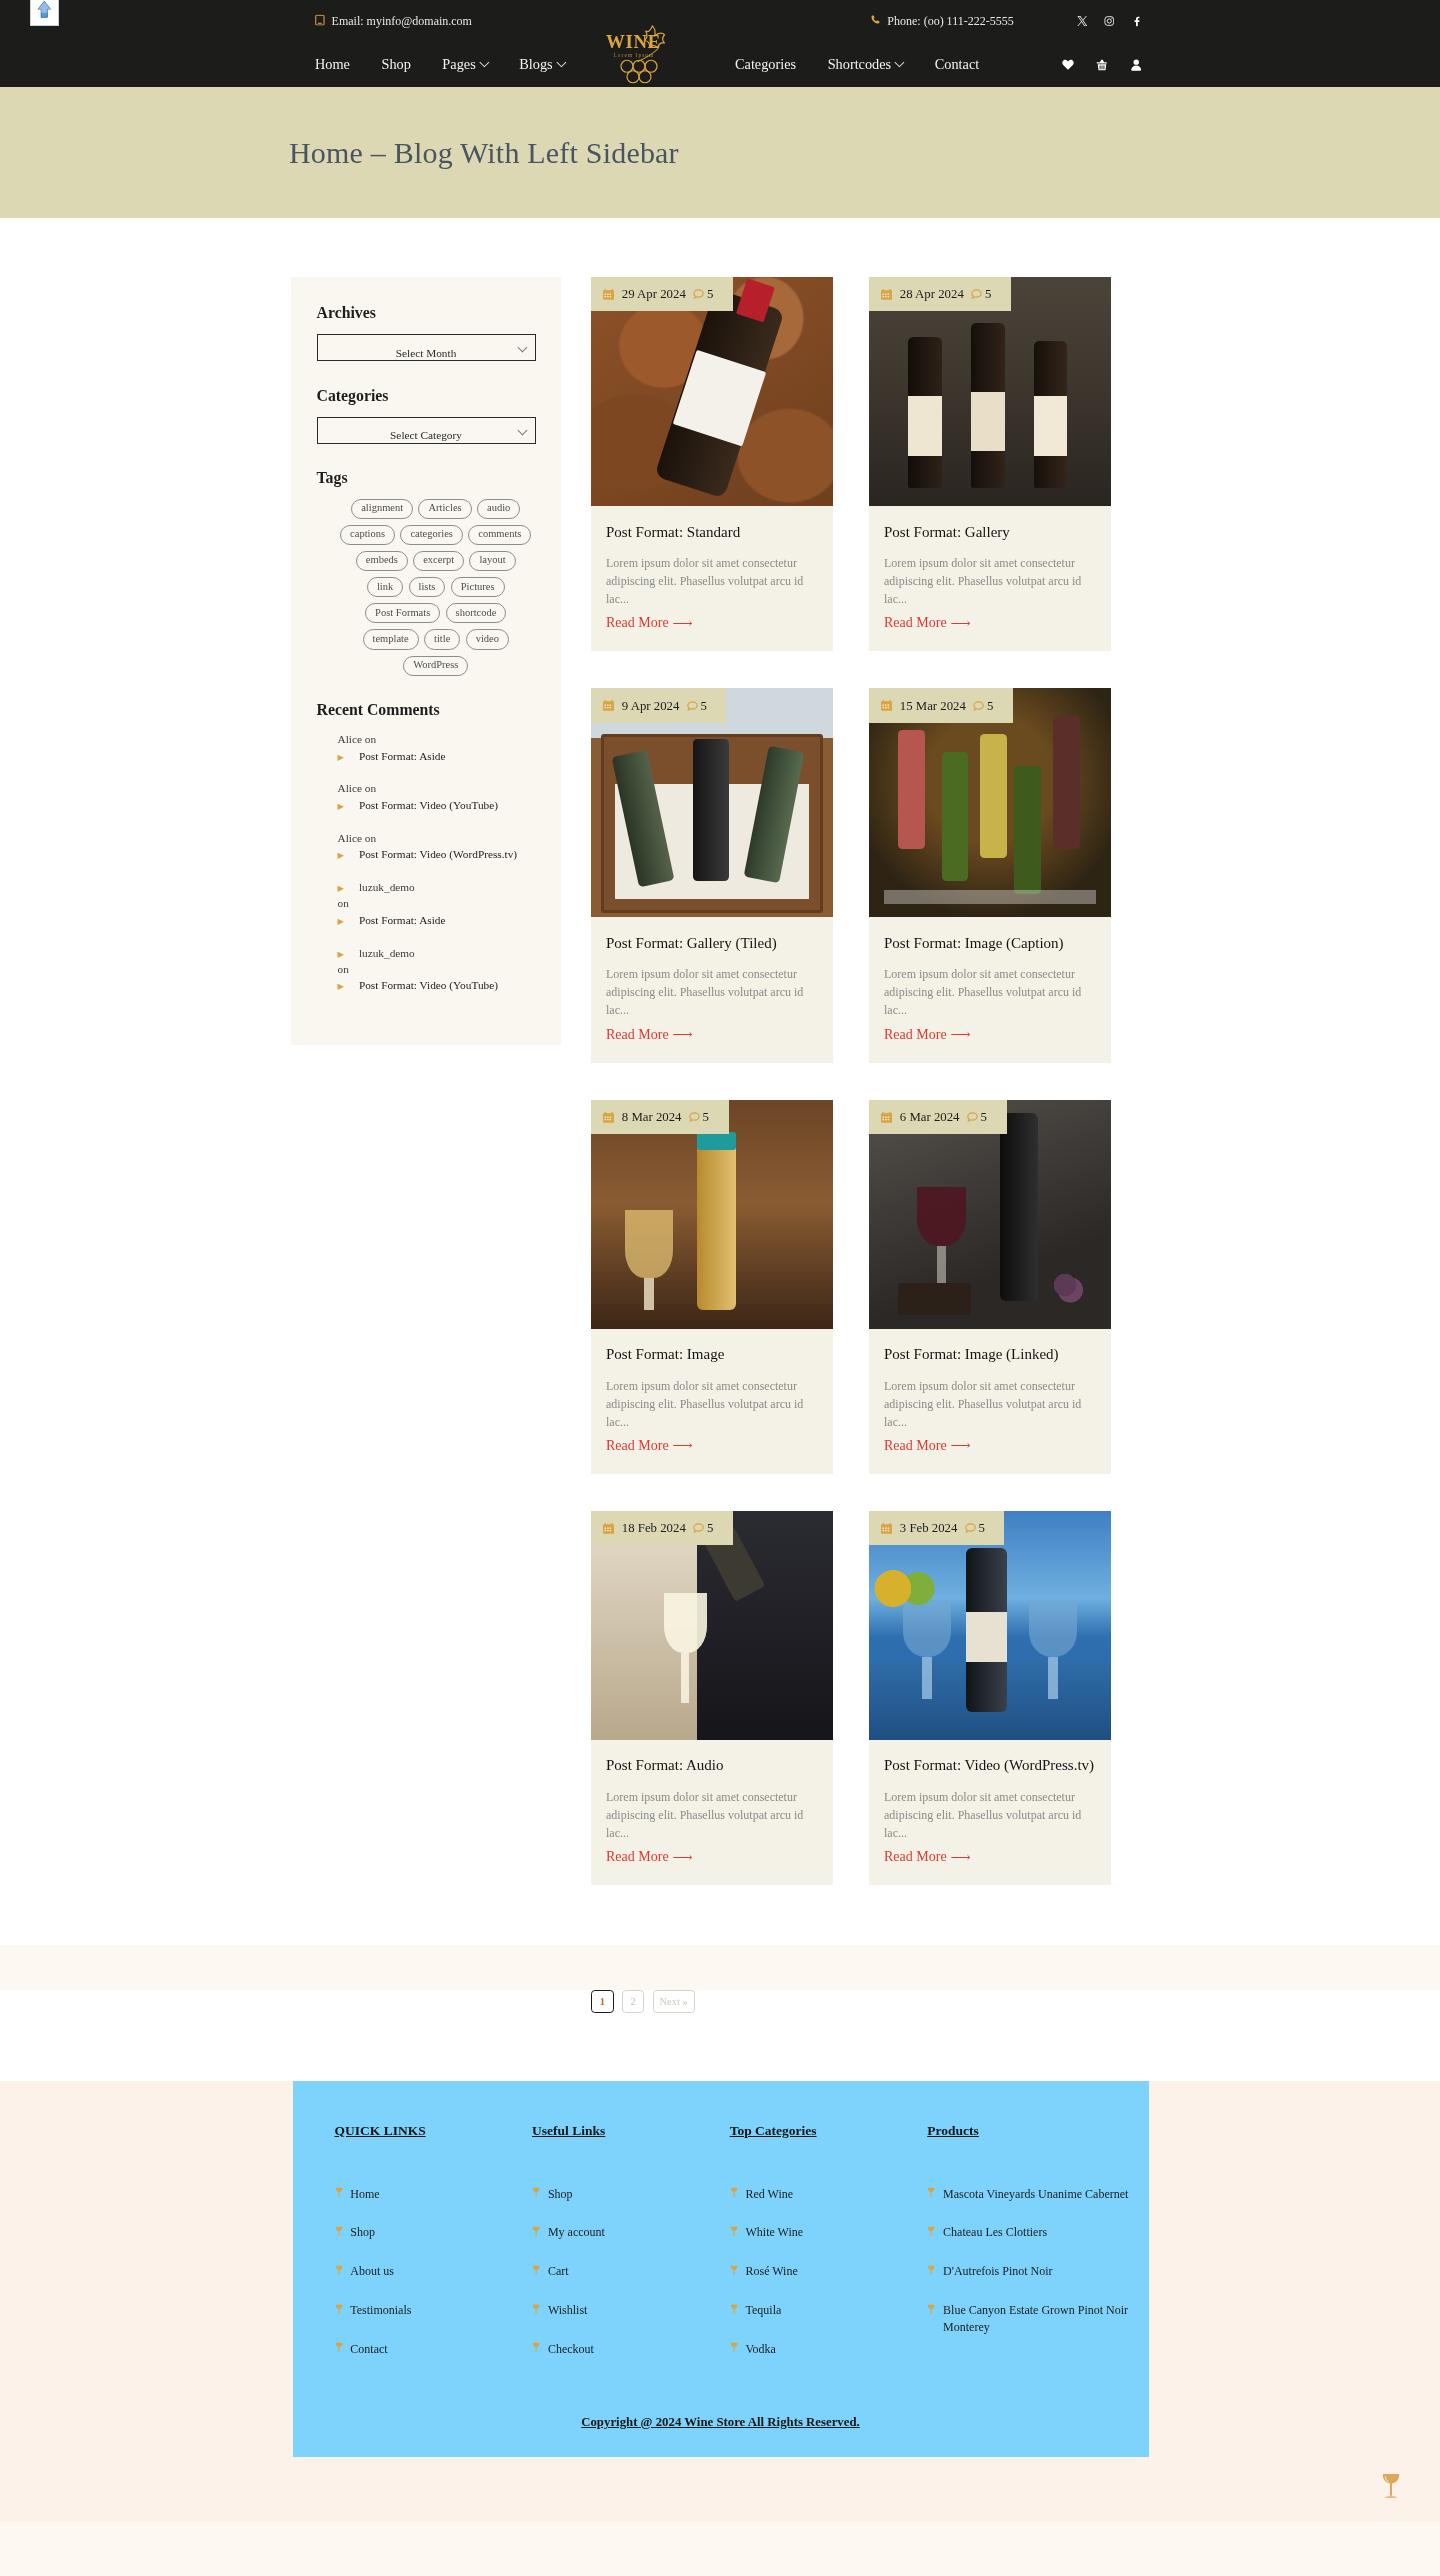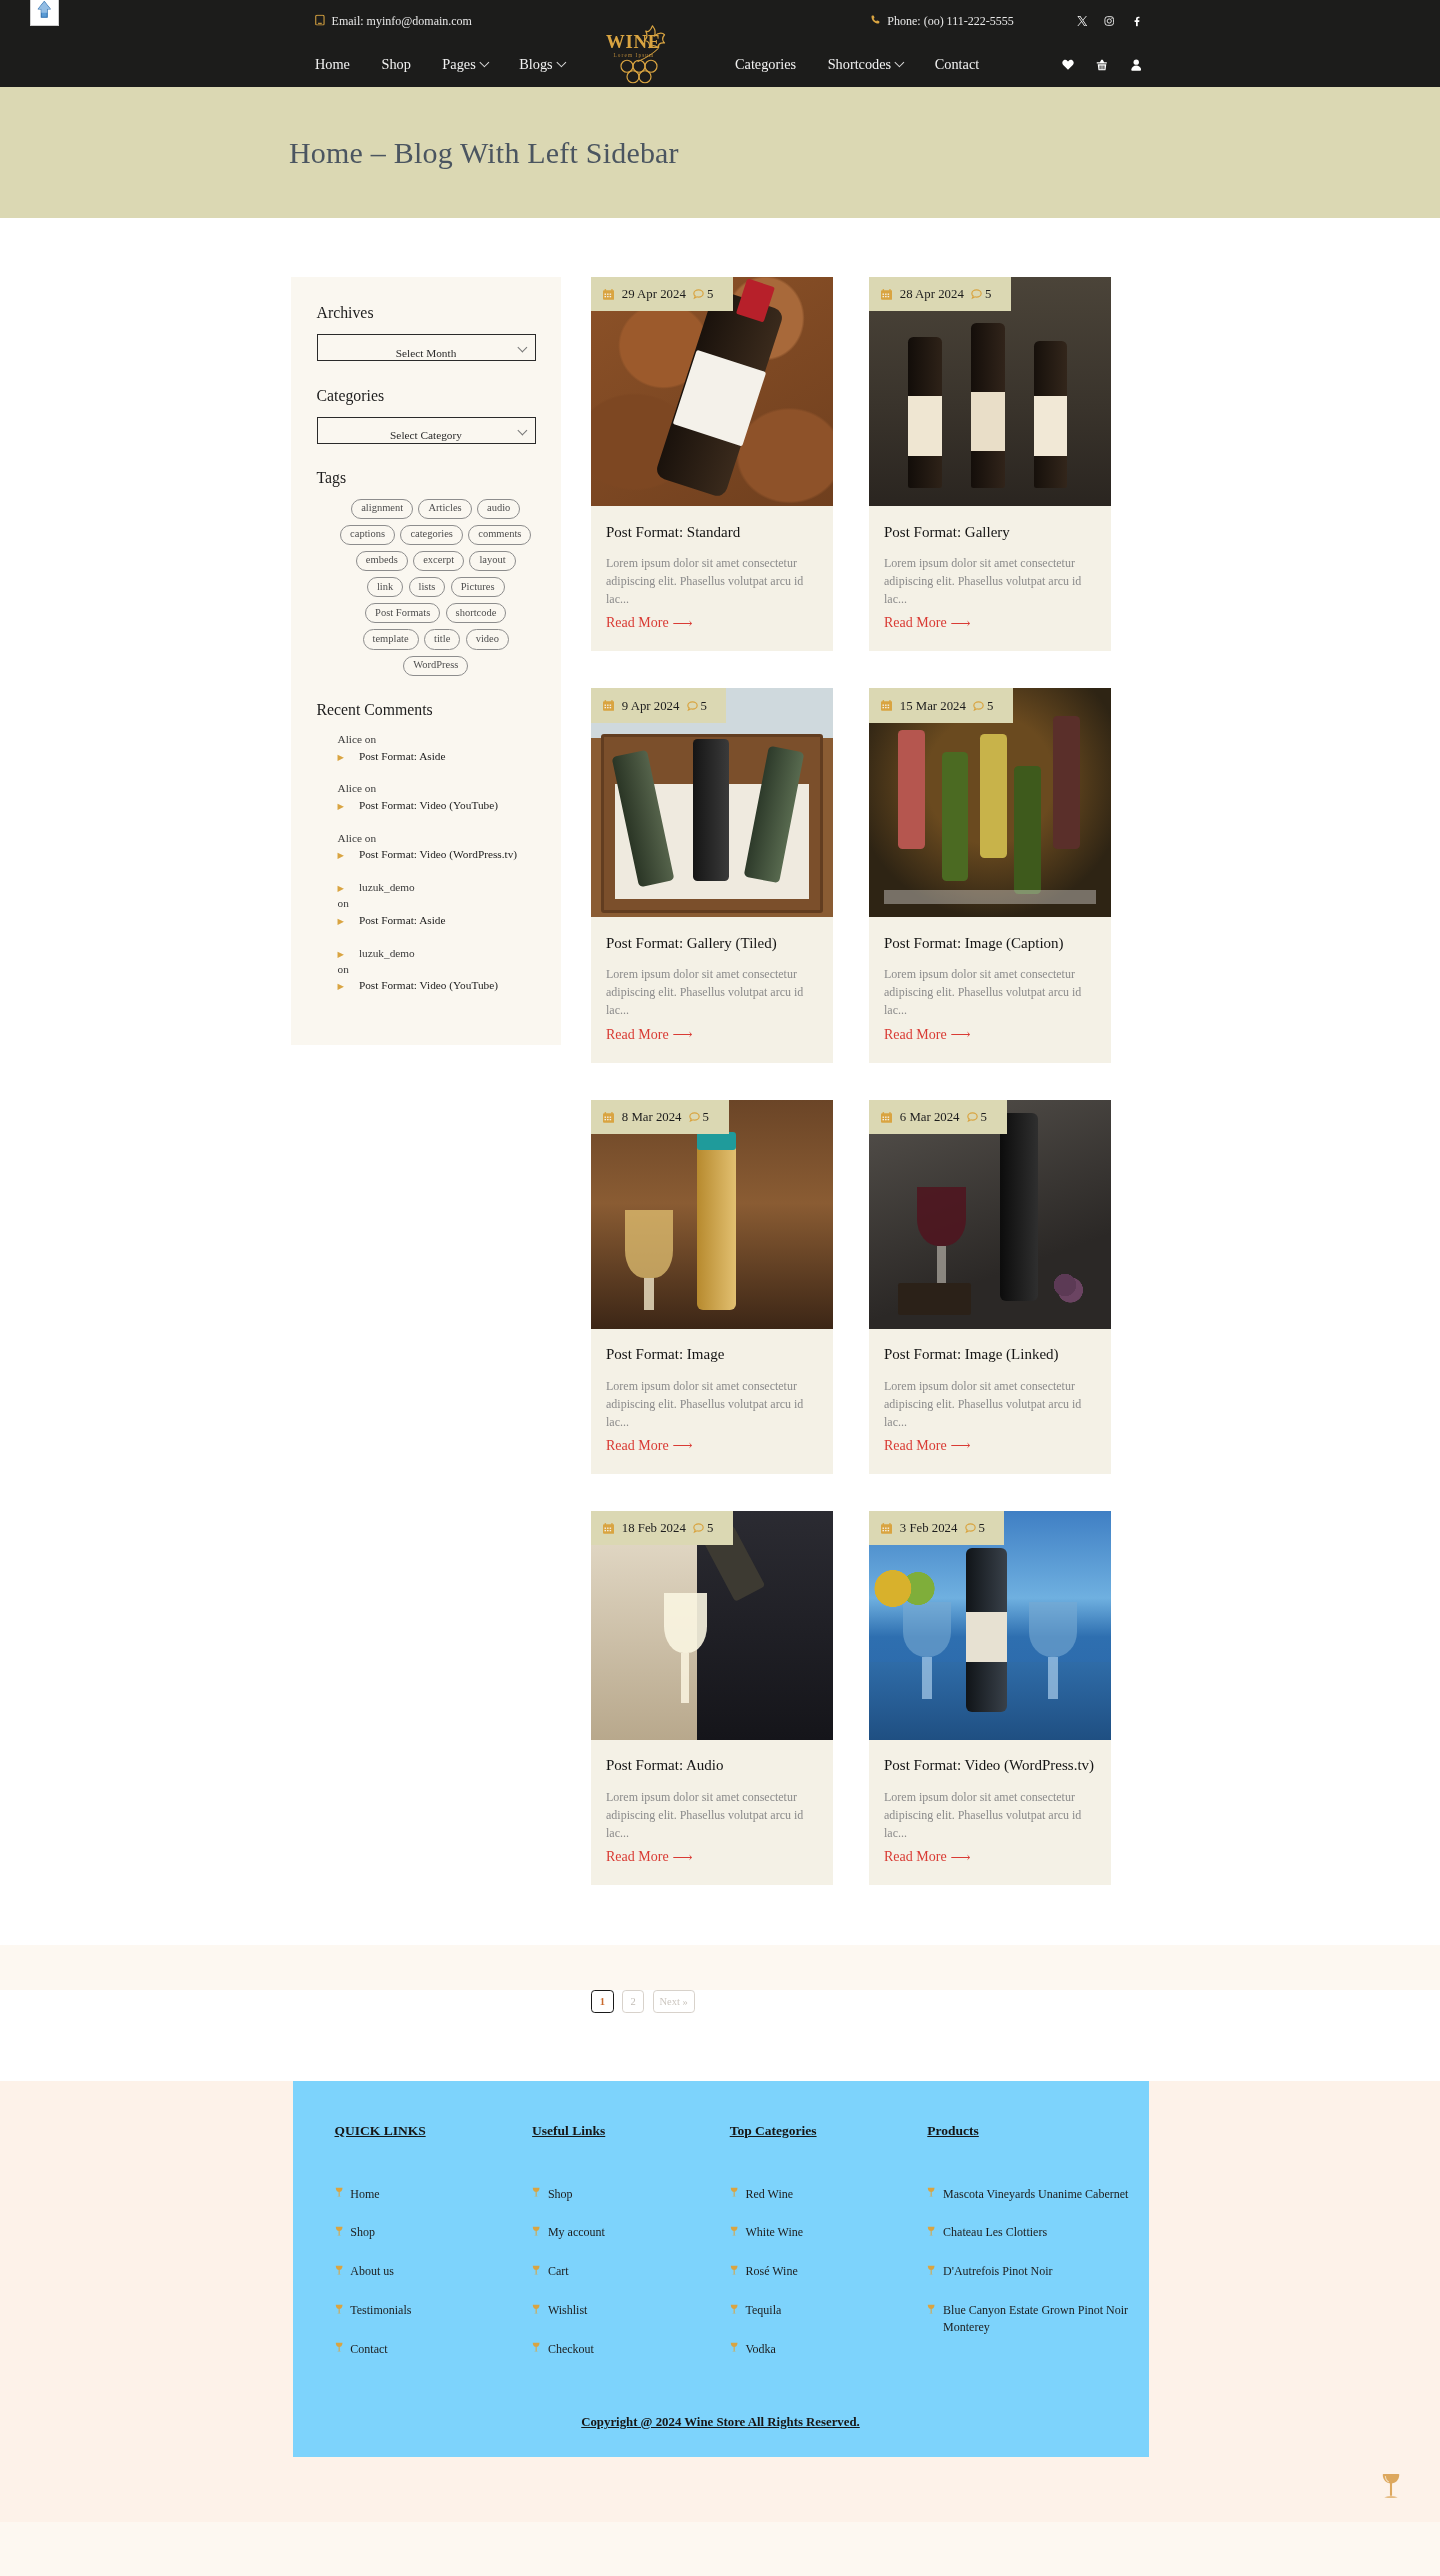--- a/index.html
+++ b/index.html
@@ -178,21 +178,21 @@
   }
 
   
   .sidebar {
     width: 270px;
     background: #faf7f0;
     padding: 27px 25.5px 35px 25.5px;
   }
   .wtitle {
     font-size: 15.8px;
-    font-weight: 400;
+    font-weight: 700;
     color: #1d1d1d;
     margin-bottom: 12px;
   }
   .wblock { margin-bottom: 25.5px; }
   .selectbox {
     position: relative;
     width: 100%;
     height: 27px;
     border: 0.8px solid #2a2a2a;
     background: #faf7f0;

